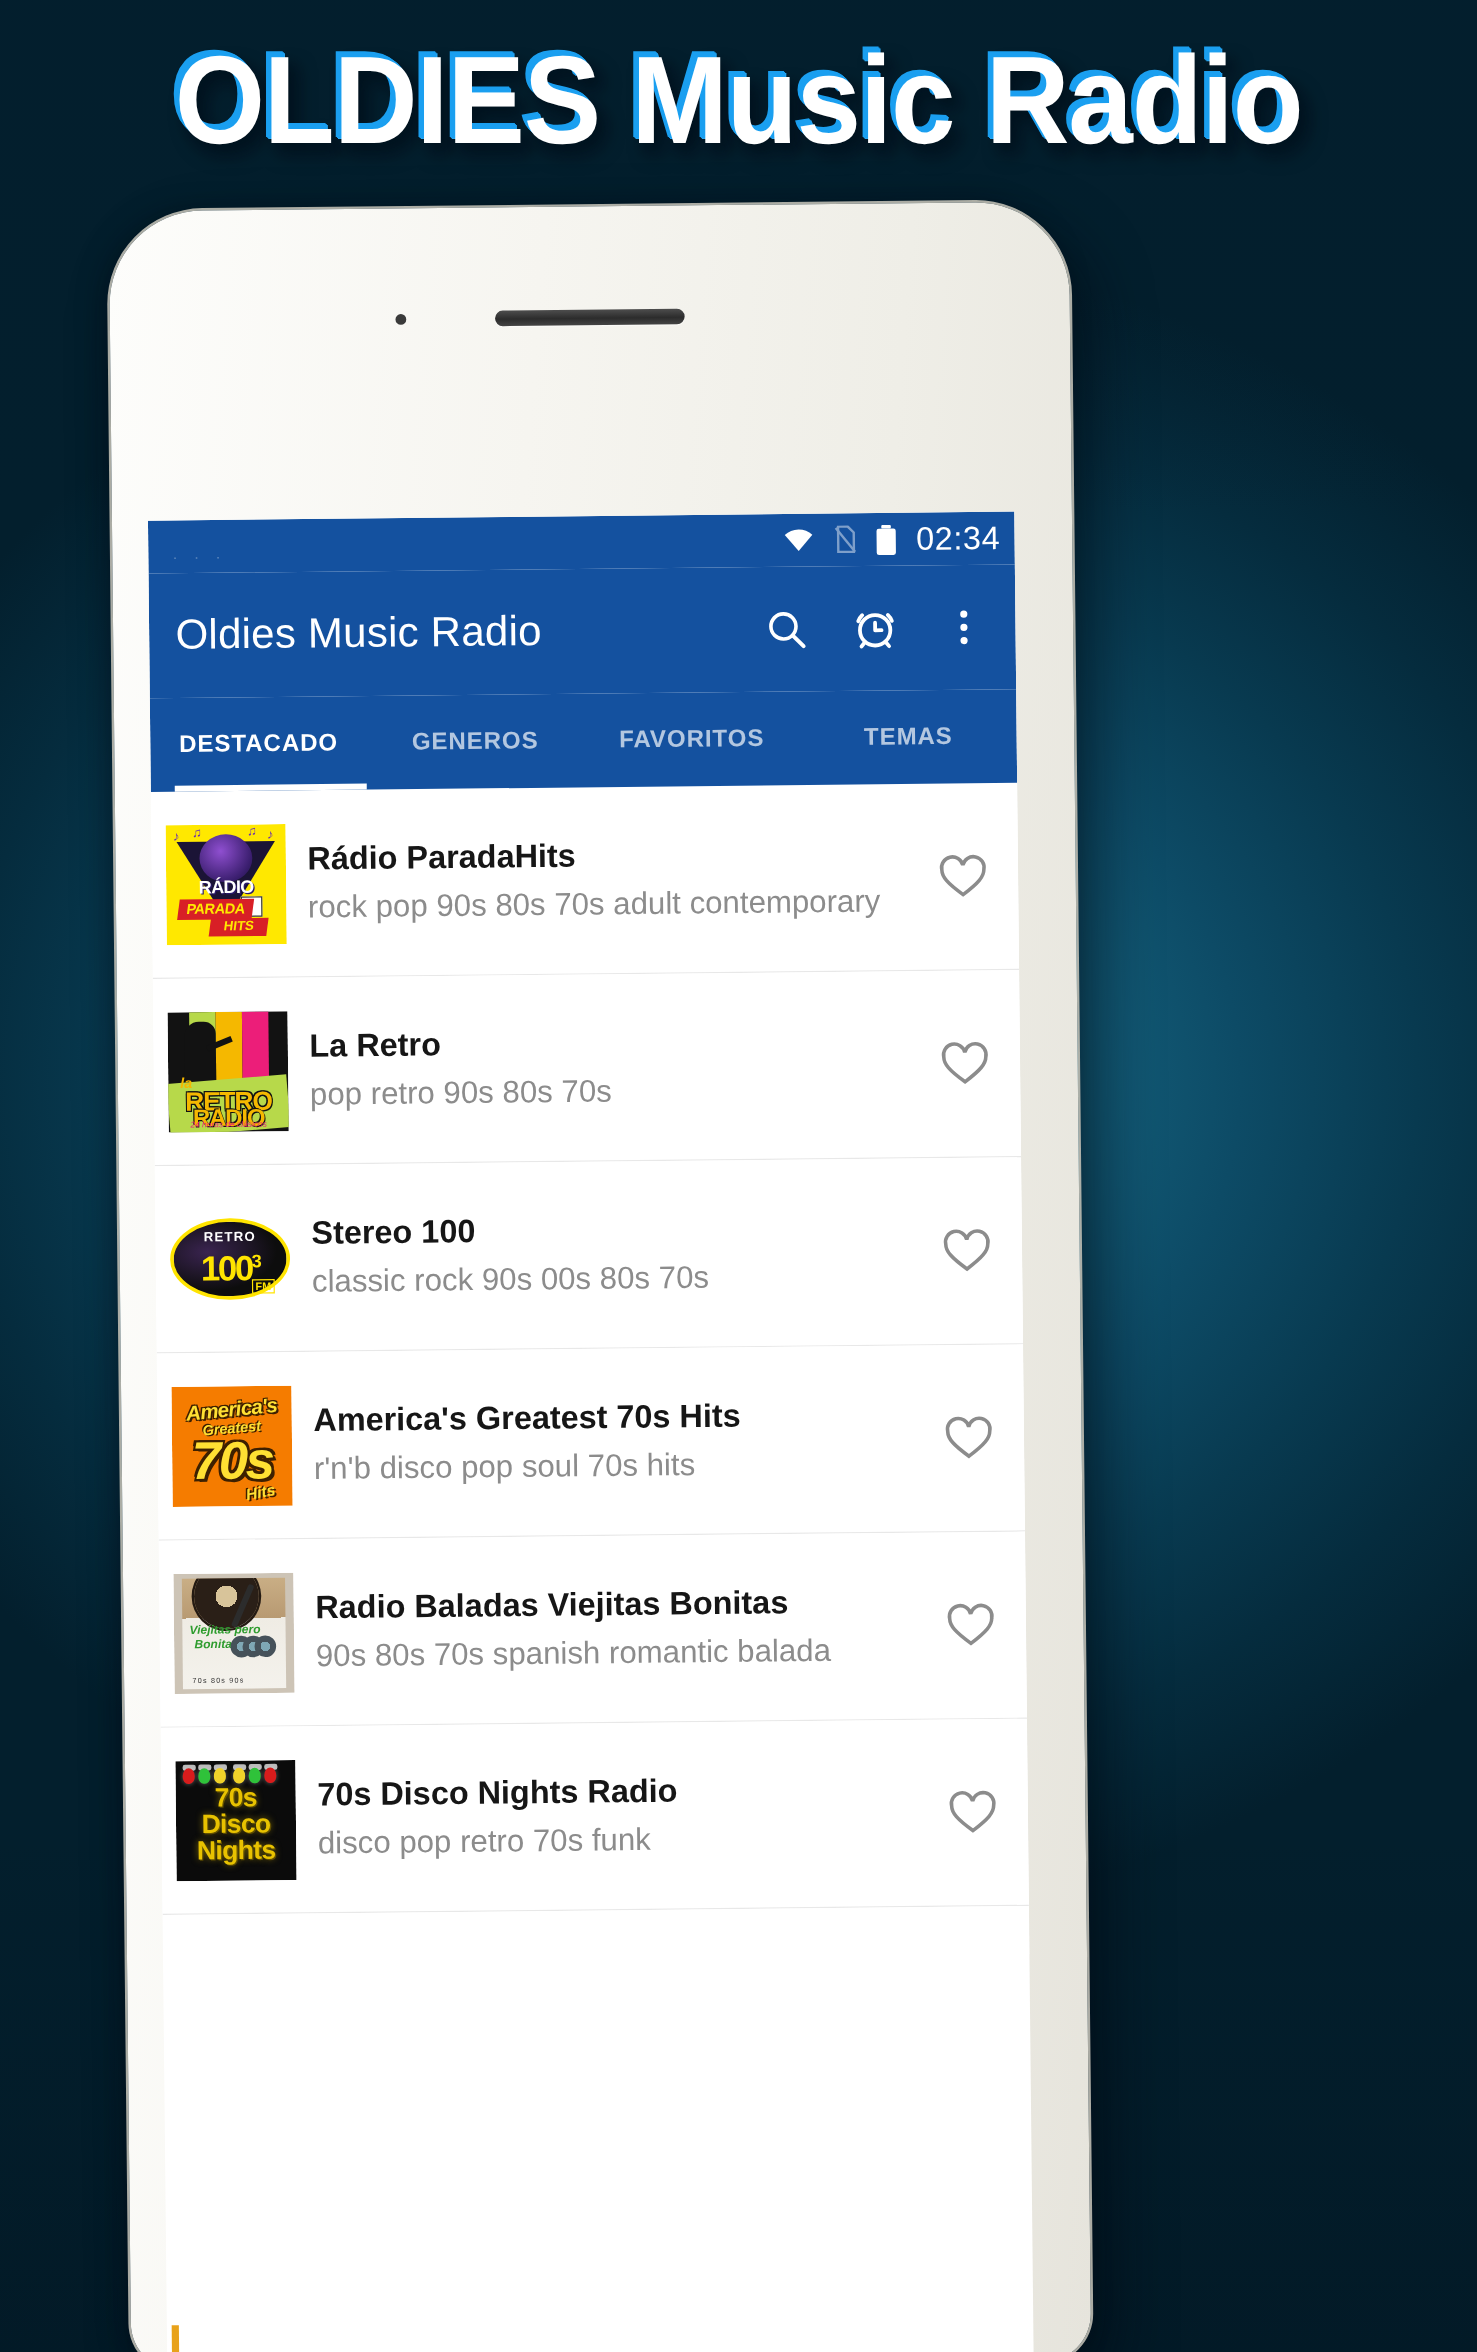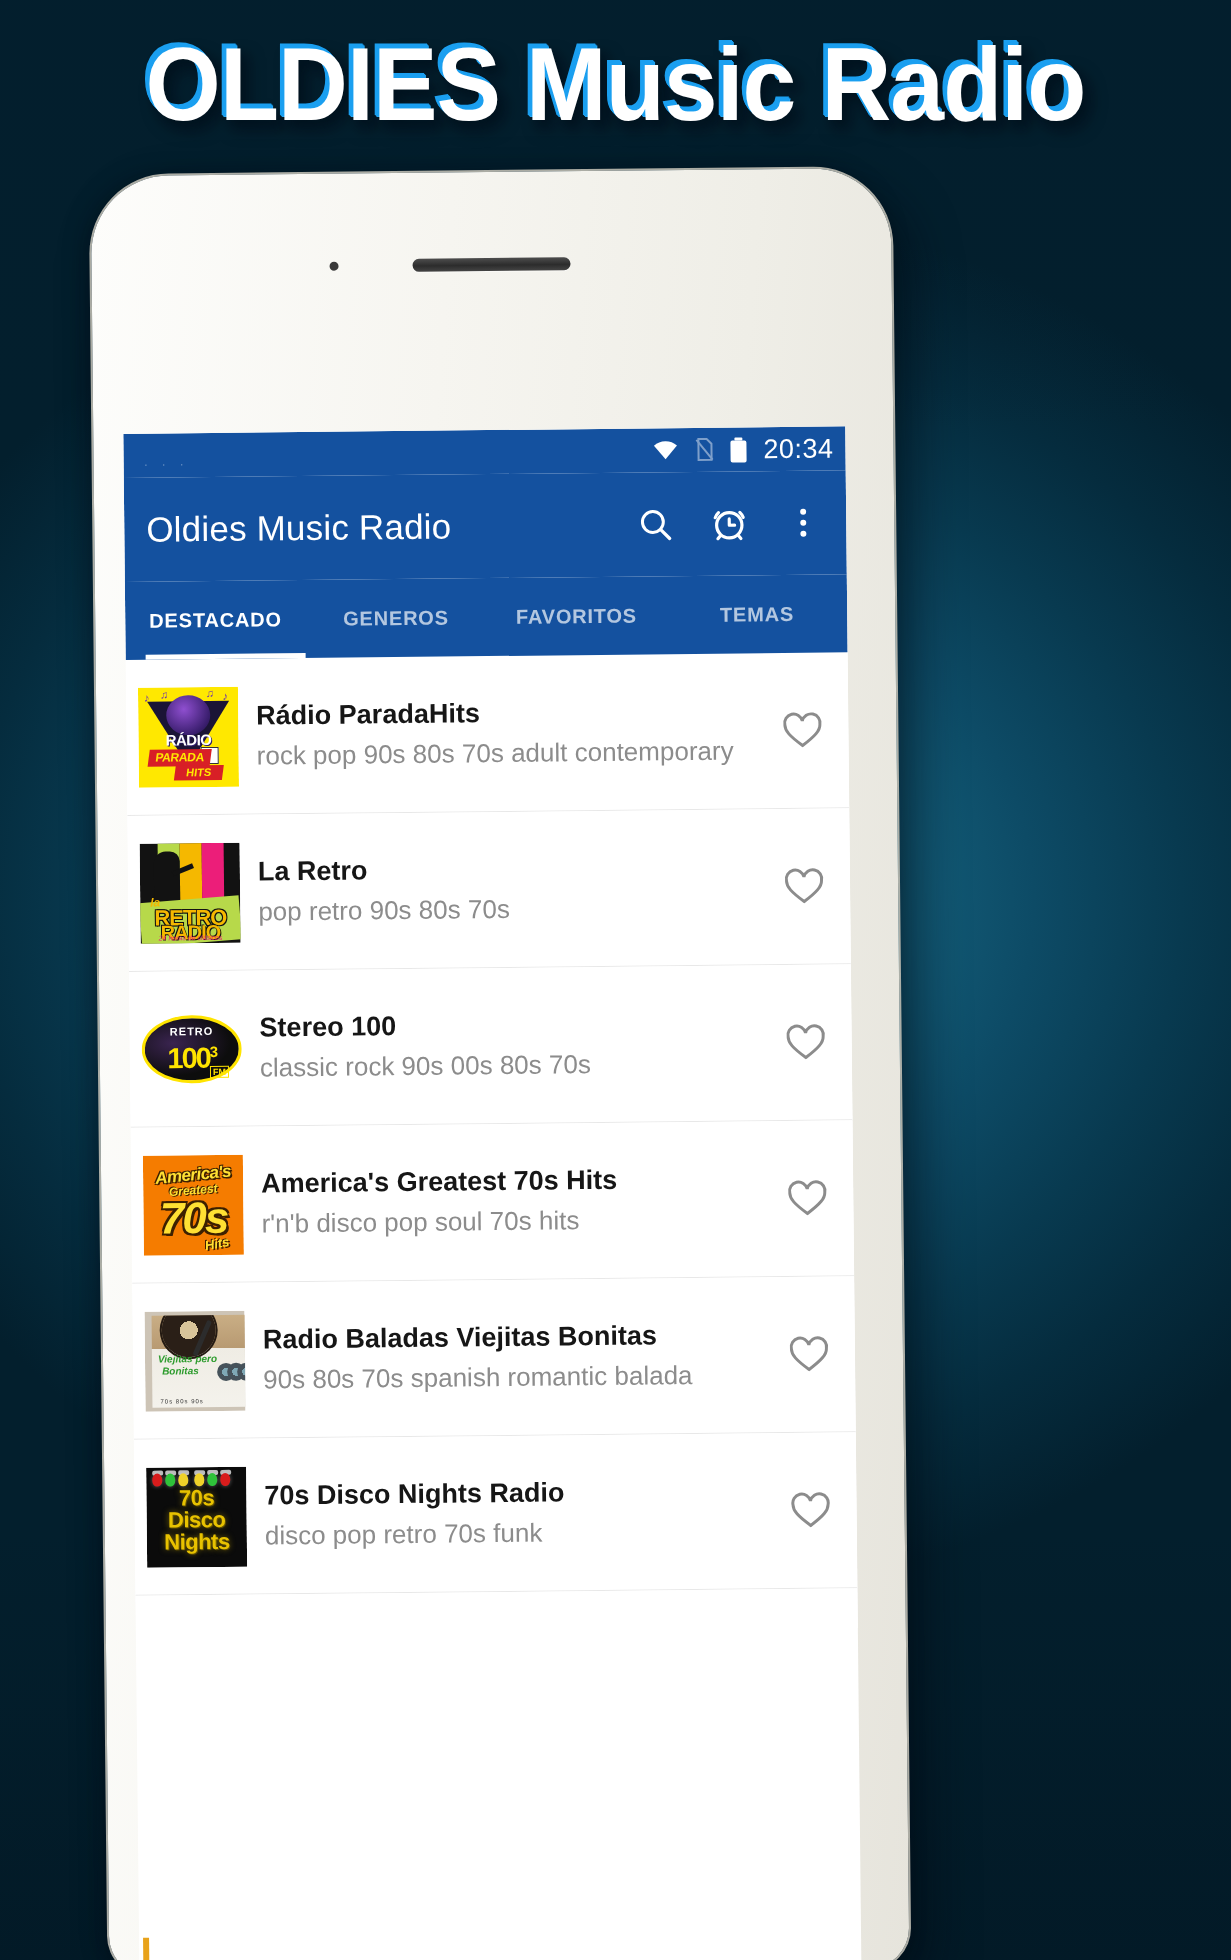--- a/index.html
+++ b/index.html
@@ -273,21 +273,20 @@
     text-shadow:1.5px 1.5px 0 #3d2000,-1px -1px 0 #3d2000;
     transform:rotate(-10deg);
   }
 
   
   .lg-bal{background:#cdc4b6;}
   .lg-bal .photo{
     position:absolute;left:7px;top:4px;width:86px;height:92px;
     background:linear-gradient(180deg,#c9ae85 0%,#b89a72 36%,#efece4 36%,#f4f2ec 100%);
     overflow:hidden;
-    padding-left:25px;
   }
   .lg-bal .vinyl{
     position:absolute;left:10px;top:-12px;width:54px;height:54px;border-radius:50%;
     background:radial-gradient(circle,#d8c49a 0 9px,#2a1f17 9px 100%);
     box-shadow:0 0 0 2px #241a12;
   }
   .lg-bal .arm{
     position:absolute;left:48px;top:4px;width:5px;height:38px;background:#2c2c2c;
     transform:rotate(24deg);border-radius:2px;
   }
@@ -370,21 +369,21 @@
             </span>
           </div>
 
           <div class="sb-ico">
             <span class="batt">
                 <i class="cap"></i>
                 <i class="body"></i>
               </span>
           </div>
 
-          <div class="sb-time">20:34</div>
+          <div class="sb-time">02:34</div>
         </div>
 
         <div class="appbar">
           <div class="appbar-title">Oldies Music Radio</div>
           <div class="appbar-actions">
 
             <div class="act">
               <svg width="38" height="38" viewBox="0 0 24 24">
                 <circle cx="10.5" cy="10.5" r="6.6" fill="none" stroke="#fff" stroke-width="1.9"></circle>
                 <line x1="15.4" y1="15.4" x2="21" y2="21" stroke="#fff" stroke-width="2.1" stroke-linecap="round"></line>

